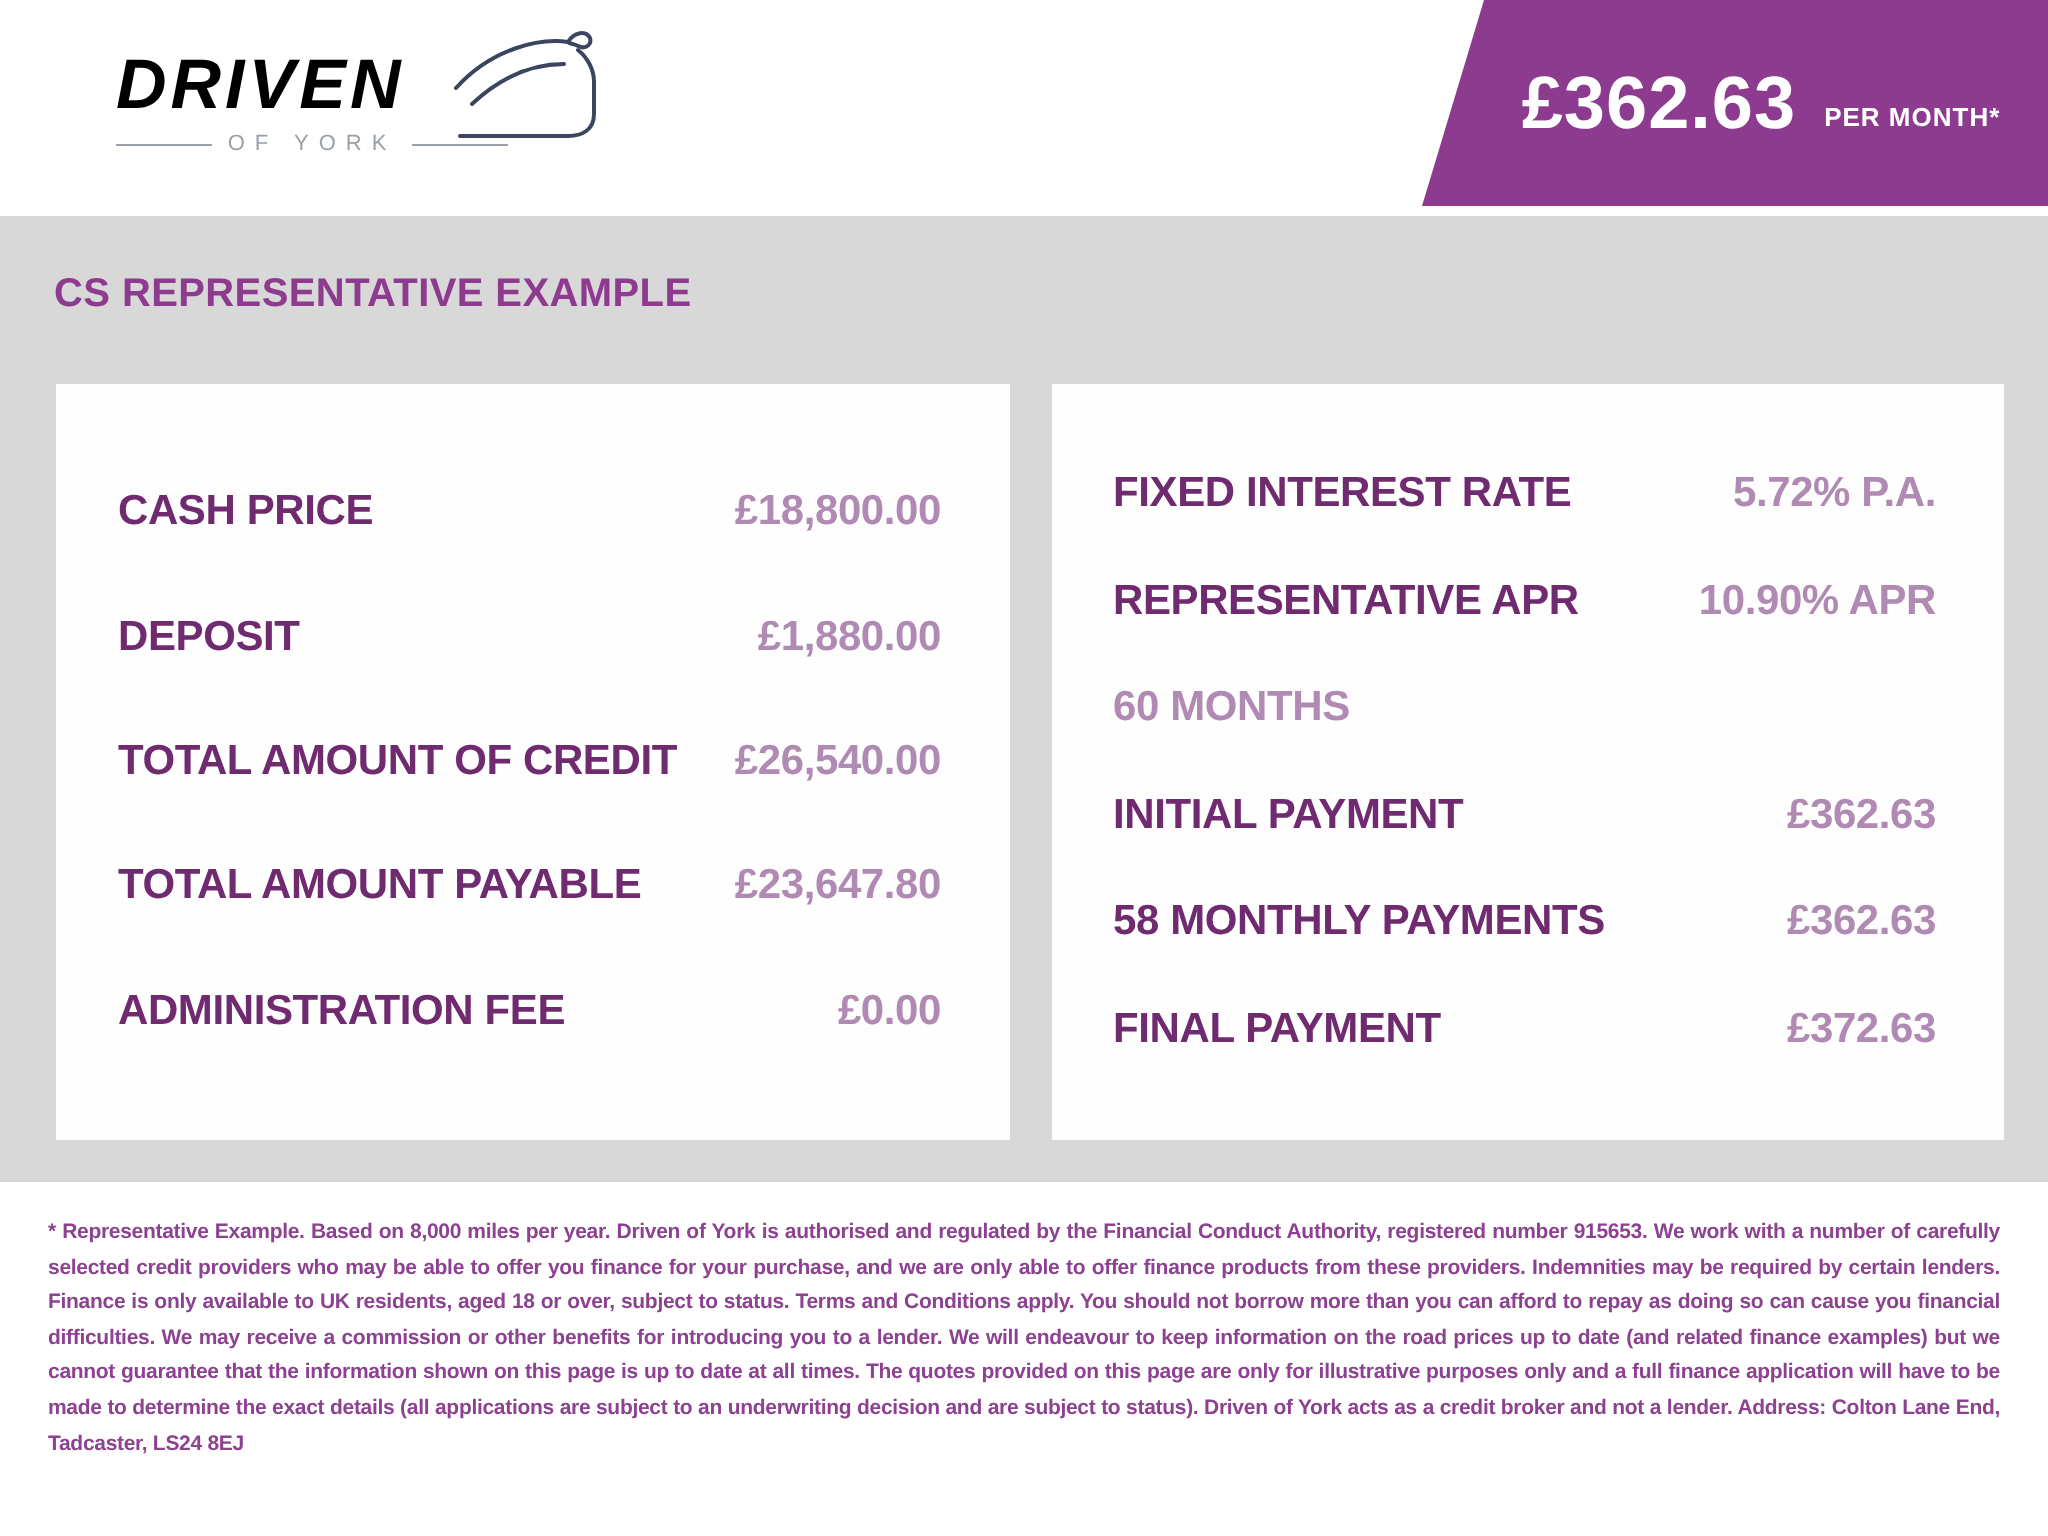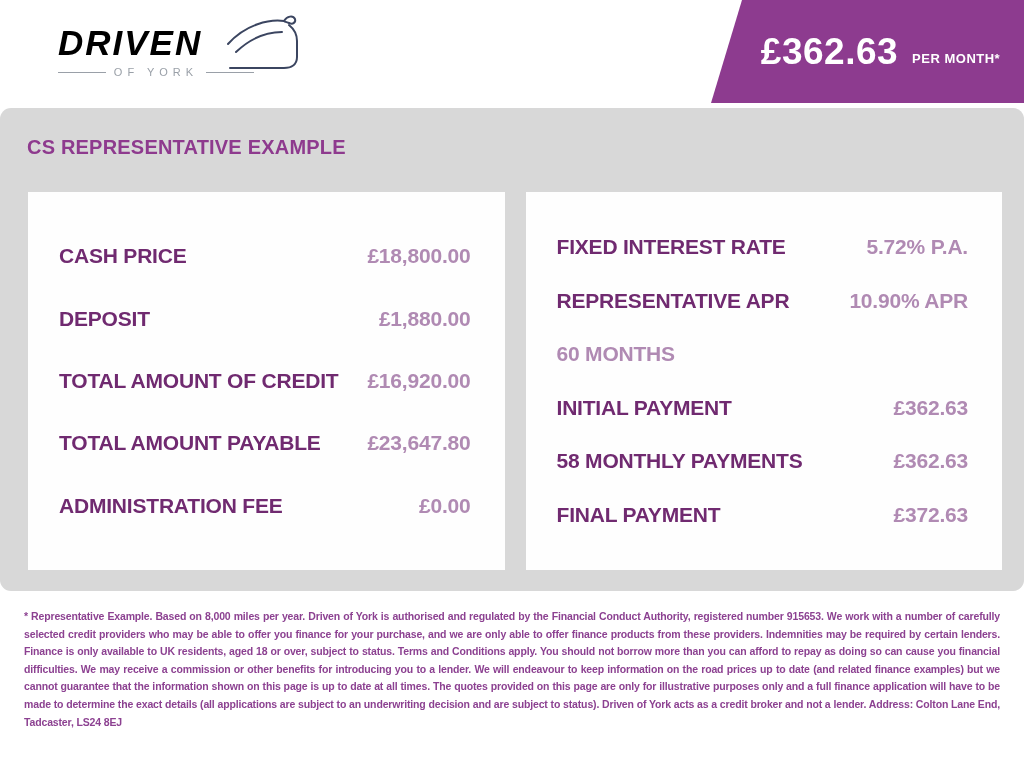--- a/index.html
+++ b/index.html
@@ -89,21 +89,20 @@
   }
 
   
   .main {
     position: absolute;
     top: 108px;
     left: 0;
     width: 1024px;
     height: 483px;
     background: #d8d8d8;
-    border-radius: 11px;
   }
   .section-heading {
     position: absolute;
     left: 27px;
     top: 28px;
     font-size: 20px;
     font-weight: 700;
     color: #8e3a8e;
     letter-spacing: 0.2px;
   }
@@ -203,21 +202,21 @@
       <div class="finance-row">
         <span class="finance-label">CASH PRICE</span>
         <span class="finance-value">£18,800.00</span>
       </div>
       <div class="finance-row">
         <span class="finance-label">DEPOSIT</span>
         <span class="finance-value">£1,880.00</span>
       </div>
       <div class="finance-row">
         <span class="finance-label">TOTAL AMOUNT OF CREDIT</span>
-        <span class="finance-value">£16,920.00</span>
+        <span class="finance-value">£26,540.00</span>
       </div>
       <div class="finance-row">
         <span class="finance-label">TOTAL AMOUNT PAYABLE</span>
         <span class="finance-value">£23,647.80</span>
       </div>
       <div class="finance-row">
         <span class="finance-label">ADMINISTRATION FEE</span>
         <span class="finance-value">£0.00</span>
       </div>
     </div>

